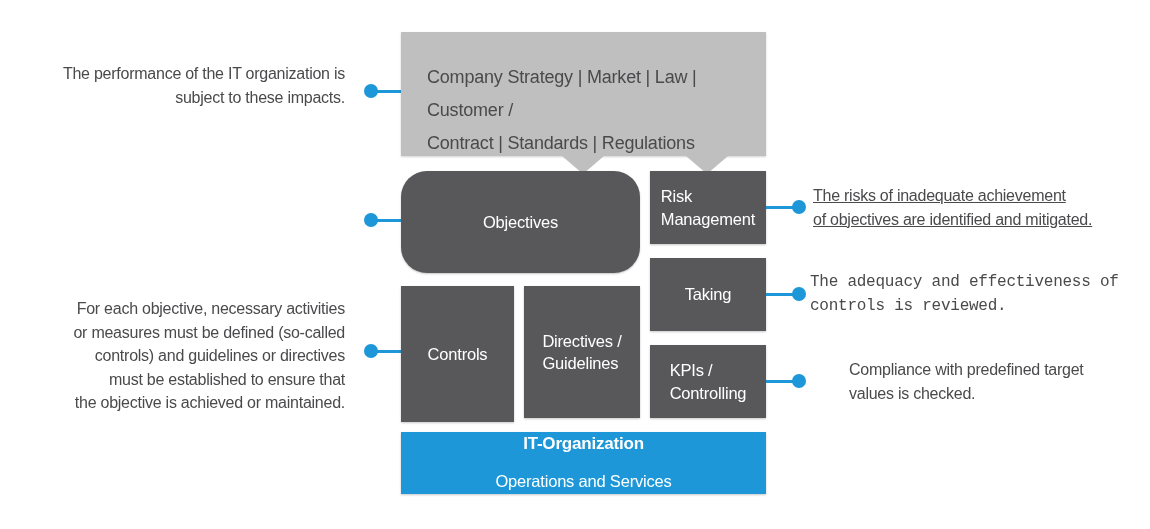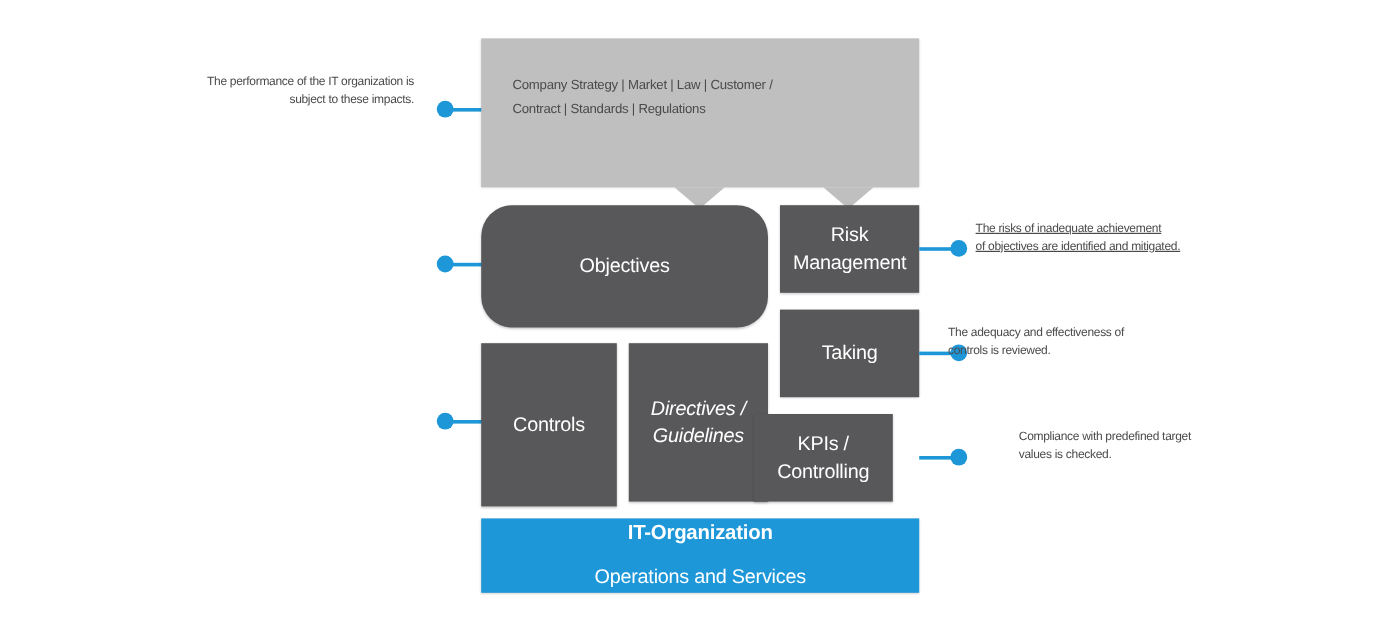--- a/index.html
+++ b/index.html
@@ -15,21 +15,21 @@
     width: 1150px;
     height: 529px;
     background: #ffffff;
     overflow: hidden;
   }
 
   
   .note {
     position: absolute;
     color: #4a4a4c;
-    font-size: 10px;
+    font-size: 16px;
     line-height: 1.47;
     font-family: "Liberation Sans", sans-serif;
     letter-spacing: -0.25px;
     white-space: pre-line;
   }
   .note-left  { text-align: right; }
   .note-right { text-align: left; }
 
   
   .conn { position: absolute; }
@@ -51,21 +51,21 @@
   }
   .conn-dot.left  { left: 0; }
 
   
   .box {
     position: absolute;
     box-sizing: border-box;
     display: flex;
     align-items: center;
     justify-content: center;
-    text-align: center;
+    text-align: left;
     color: #ffffff;
     font-size: 16.5px;
     line-height: 1.34;
     letter-spacing: -0.2px;
     font-family: "Liberation Sans", sans-serif;
   }
   .box-dark {
     background: #58585a;
     box-shadow: 0 1px 2px rgba(0,0,0,0.22);
   }
@@ -87,21 +87,21 @@
     height: 124px;
     background: #bfbfbf;
     box-shadow: 0 1px 2px rgba(0,0,0,0.18);
   }
   #top-banner-text {
     position: absolute;
     left: 26px;
     top: 29px;
     right: 16px;
     color: #4a4a4c;
-    font-size: 11px;
+    font-size: 18px;
     line-height: 1.82;
     letter-spacing: -0.2px;
     text-align: left;
     white-space: pre-line;
   }
   .notch {
     position: absolute;
     top: 124px;
     width: 0;
     height: 0;
@@ -114,20 +114,25 @@
 </style>
 </head>
 <body>
 
 <div id="canvas">
 
   <div class="note note-left" style="left:40px; top:62px; width:305px;">The performance of the IT organization is
 subject to these impacts.</div>
 
 
+  <div class="note note-left" style="left:18px; top:297px; width:327px;">For each objective, necessary activities
+or measures must be defined (so-called
+controls) and guidelines or directives
+must be established to ensure that
+the objective is achieved or maintained.</div>
 
   <div class="conn" style="left:364px; top:84px; width:40px; height:14px;">
     <span class="conn-dot left"></span>
     <span class="conn-line" style="left:10px; width:30px;"></span>
   </div>
 
   <div class="conn" style="left:364px; top:213px; width:40px; height:14px;">
     <span class="conn-dot left"></span>
     <span class="conn-line" style="left:10px; width:30px;"></span>
   </div>
@@ -145,35 +150,35 @@
   </div>
 
   <div class="box box-dark" style="left:401px; top:171px; width:239px; height:102px;border-radius:26px;">
     <span>Objectives</span>
   </div>
 
   <div class="box box-dark" style="left:401px; top:286px; width:113px; height:136px; white-space:pre-line;">
     <span>Controls</span>
   </div>
 
-  <div class="box box-dark" style="left:524px; top:286px; width:116px; height:132px; white-space:pre-line;font-style:italic;">
+  <div class="box box-dark" style="left:524px; top:286px; width:116px; height:132px; white-space:pre-line;">
     <span>Directives /
 Guidelines</span>
   </div>
 
   <div class="box box-dark" style="left:650px; top:171px; width:116px; height:73px; white-space:pre-line;">
     <span>Risk
 Management</span>
   </div>
 
   <div class="box box-dark" style="left:650px; top:258px; width:116px; height:73px; white-space:pre-line;">
     <span>Taking</span>
   </div>
 
-  <div class="box box-dark" style="left:628px; top:345px; width:116px; height:73px; white-space:pre-line;">
+  <div class="box box-dark" style="left:650px; top:345px; width:116px; height:73px; white-space:pre-line;">
     <span>KPIs /
 Controlling</span>
   </div>
 
   <div class="box box-blue" style="left:401px; top:432px; width:365px; height:62px;">
     <span class="blue-line-1">IT-Organization</span>
     <span class="blue-line-2">Operations and Services</span>
   </div>
 
   <div class="conn" style="left:766px; top:200px; width:40px; height:14px;">
@@ -187,19 +192,19 @@
   </div>
 
   <div class="conn" style="left:766px; top:374px; width:40px; height:14px;">
     <span class="conn-line" style="left:0px; width:32px;"></span>
     <span class="conn-dot" style="left:26px;"></span>
   </div>
 
   <div class="note note-right" style="left:813px; top:184px; width:320px;text-decoration:underline;">The risks of inadequate achievement
 of objectives are identified and mitigated.</div>
 
-  <div class="note note-right" style="left:790px; top:271px; width:320px;">The adequacy and effectiveness of
+  <div class="note note-right" style="left:810px; top:271px; width:320px;font-family:Liberation Mono, monospace;">The adequacy and effectiveness of
 controls is reviewed.</div>
 
   <div class="note note-right" style="left:849px; top:358px; width:320px;">Compliance with predefined target
 values is checked.</div>
 
 </div>
 
 </body></html>

